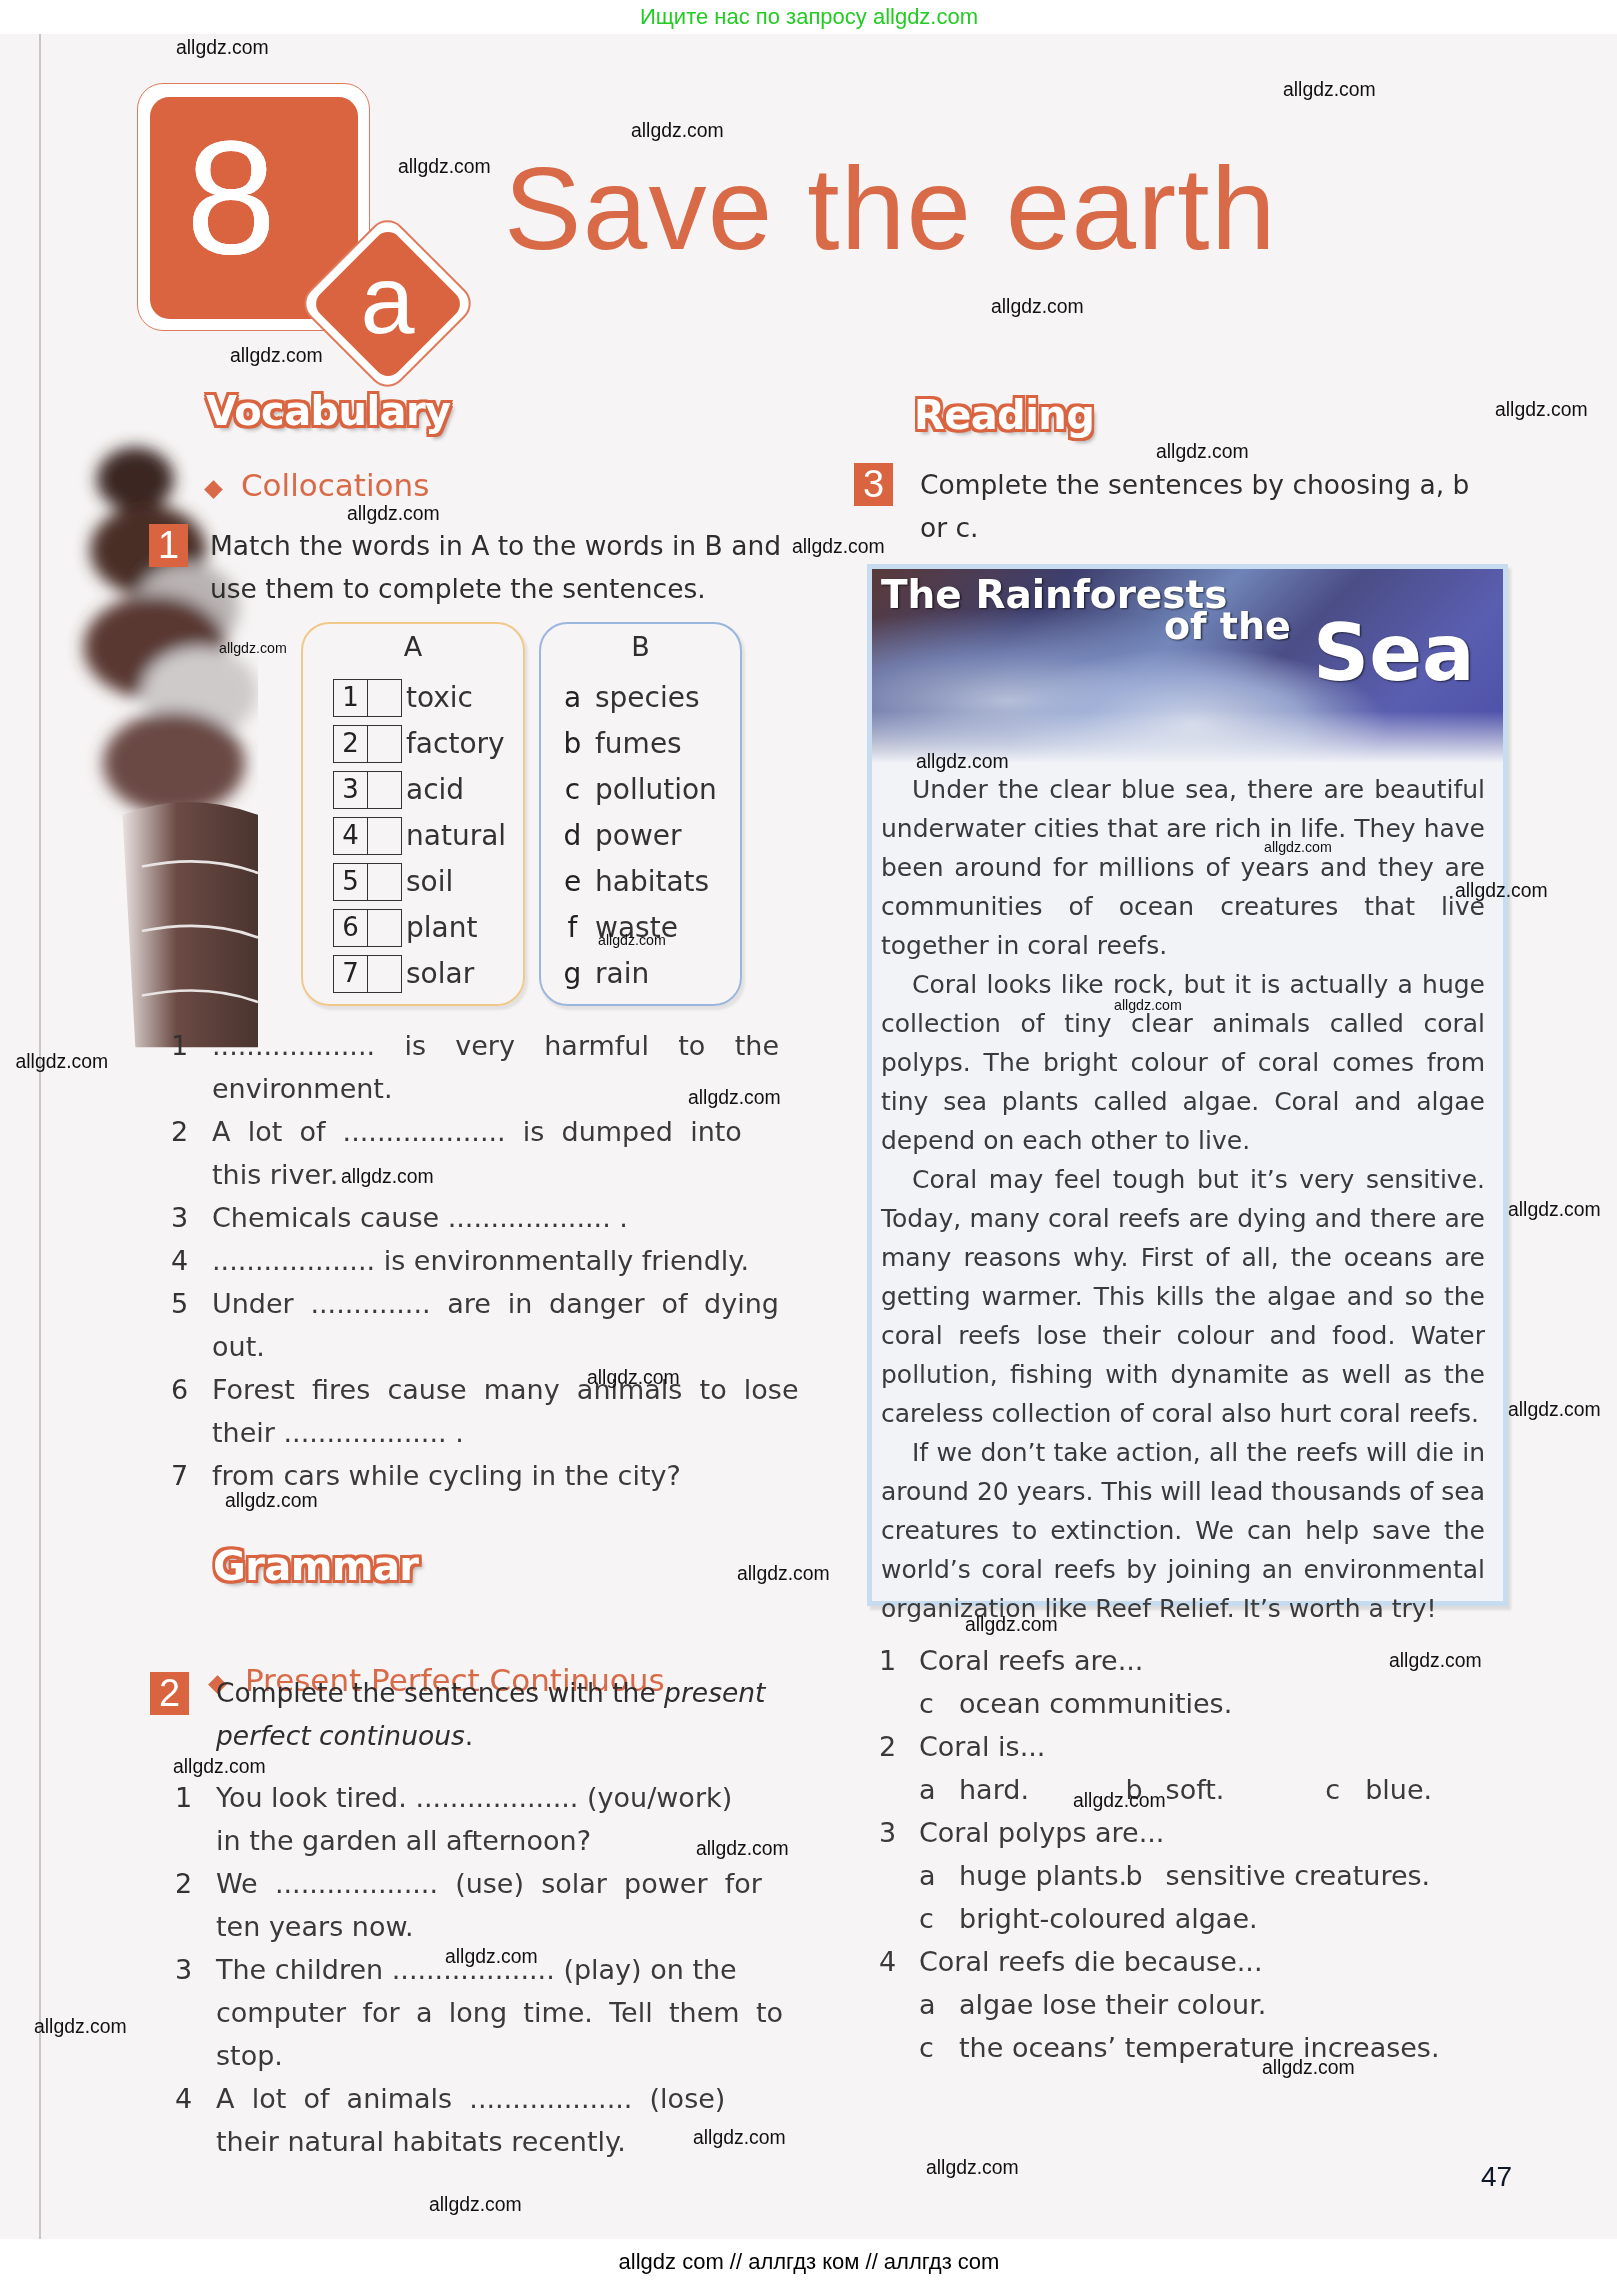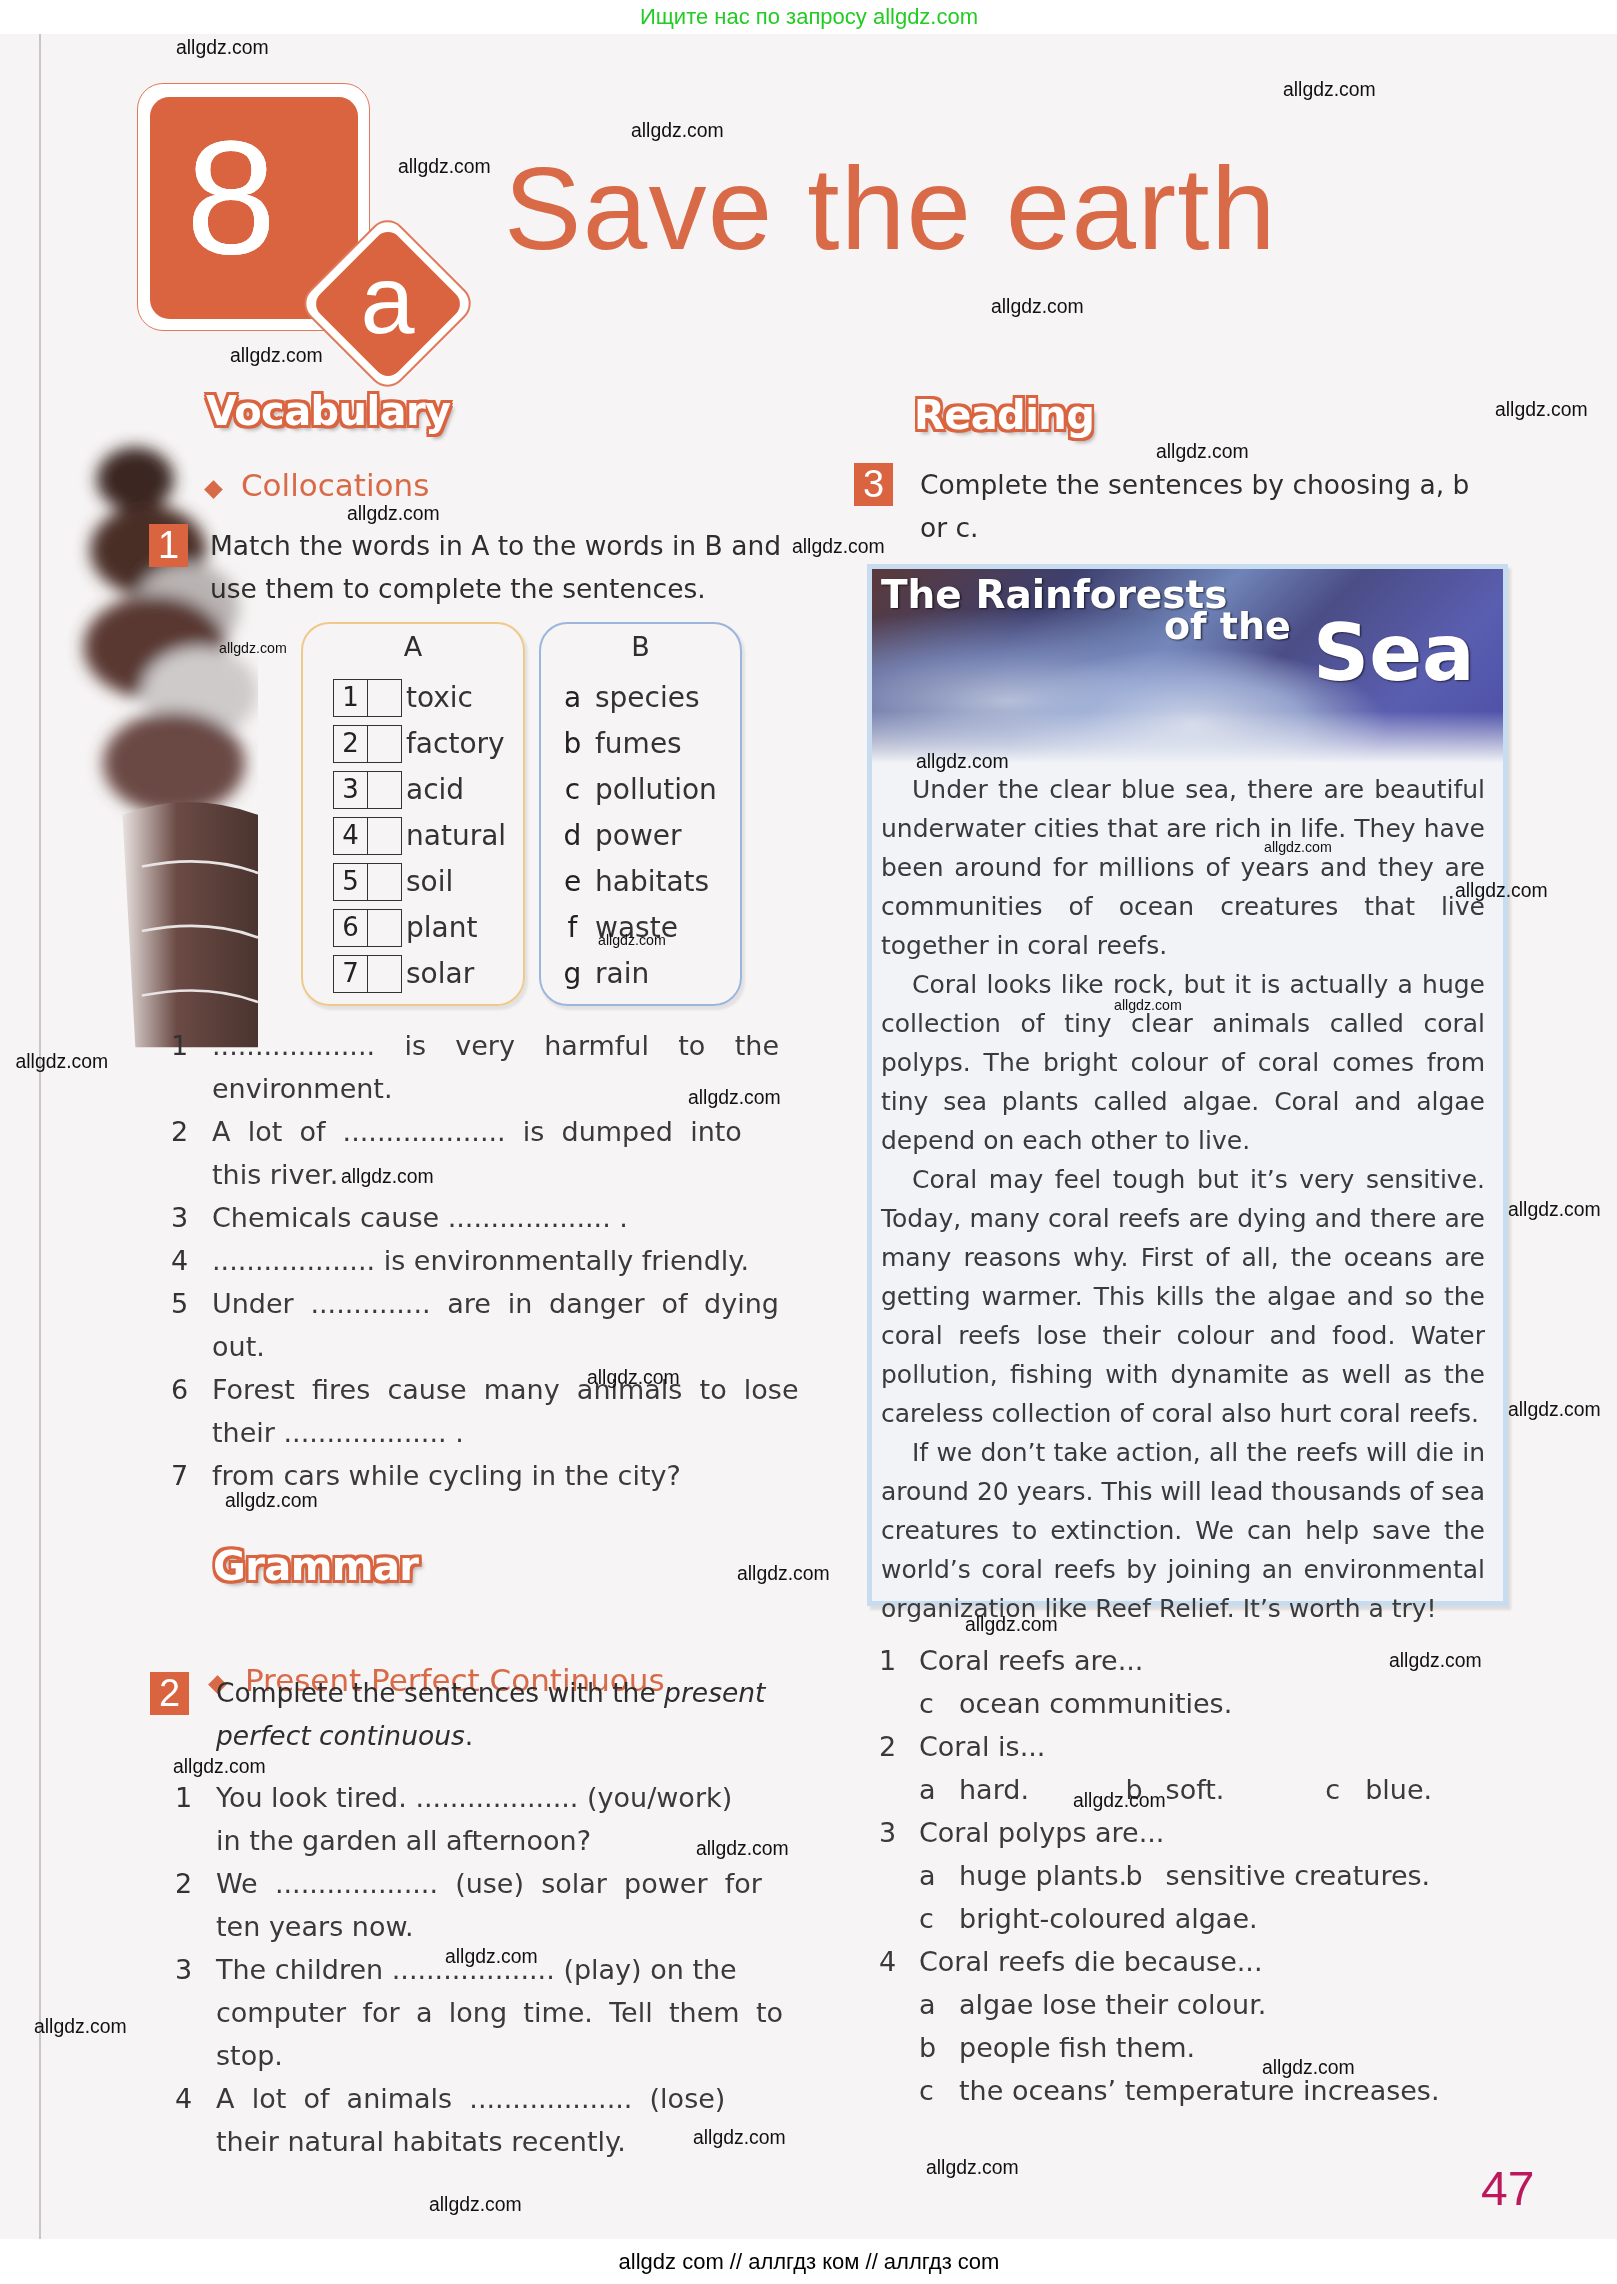--- a/index.html
+++ b/index.html
@@ -61,21 +61,21 @@
   .art-t1 { left: 881px; top: 572px; font-family: "DejaVu Sans", sans-serif; font-weight: bold; font-size: 39px; color: #ffffff; white-space: nowrap; text-shadow: 1.3px 1.3px 1.9px rgba(0,0,0,0.6); }
   .art-t2 { left: 1164px; top: 604px; font-family: "DejaVu Sans", sans-serif; font-weight: bold; font-size: 38px; color: #ffffff; white-space: nowrap; text-shadow: 1.3px 1.3px 1.9px rgba(0,0,0,0.6); }
   .art-t3 { left: 1313px; top: 608px; font-family: "DejaVu Sans", sans-serif; font-weight: bold; font-size: 78px; color: #ffffff; white-space: nowrap; text-shadow: 1.3px 1.3px 1.9px rgba(0,0,0,0.6); }
   .art-body { left: 881px; top: 770px; width: 604px; font-size: 25px; line-height: 39px; color: #3a3a3a; text-align: justify; }
   .art-body p { text-indent: 31px; }
 
   .q { font-size: 27px; color: #3a3a3a; line-height: 43px; white-space: nowrap; }
   .q .no { display: inline-block; width: 40px; }
   .opt { font-size: 27px; color: #3a3a3a; line-height: 43px; white-space: nowrap; }
   .opt .l { display: inline-block; width: 40px; font-weight: normal; }
-  .page-num { left: 1481px; top: 2161px; font-family: "Liberation Sans", sans-serif; font-size: 48px; color: #be185d; }
+  .page-num { left: 1481px; top: 2161px; font-family: "Liberation Sans", sans-serif; font-size: 28px; color: #0f172a; }
 
   .chimney { left: 45px; top: 401px; width: 213px; height: 647px; }
 </style>
 </head>
 <body>
 
 <div class="abs top-banner">Ищите нас по запросу allgdz.com</div>
 <div class="abs page"></div>
 <div class="abs spine"></div>
 
@@ -319,23 +319,20 @@
     <span style="display:inline-block; width:198px;"><span class="l">a</span><span>huge plants.</span></span>
     <span><span class="l">b</span><span>sensitive creatures.</span></span>
   </div>
   <div class="opt" style="padding-left:40px;">
     <span><span class="l">c</span><span>bright-coloured algae.</span></span>
   </div>
 
   <div class="q"><span class="no">4</span><span>Coral reefs die because...</span></div>
   <div class="opt" style="padding-left:40px;">
     <span><span class="l">a</span><span>algae lose their colour.</span></span>
-  </div>
-  <div class="opt" style="padding-left:40px;">
-    <span><span class="l">b</span><span>people fish them.</span></span>
   </div>
   <div class="opt" style="padding-left:40px;">
     <span><span class="l">c</span><span>the oceans’ temperature increases.</span></span>
   </div>
 </div>
 
 <div class="abs page-num">47</div>
 
 <div class="abs wm" style="left:176px; top:36px;">allgdz.com</div>
 <div class="abs wm" style="left:1283px; top:78px;">allgdz.com</div>

